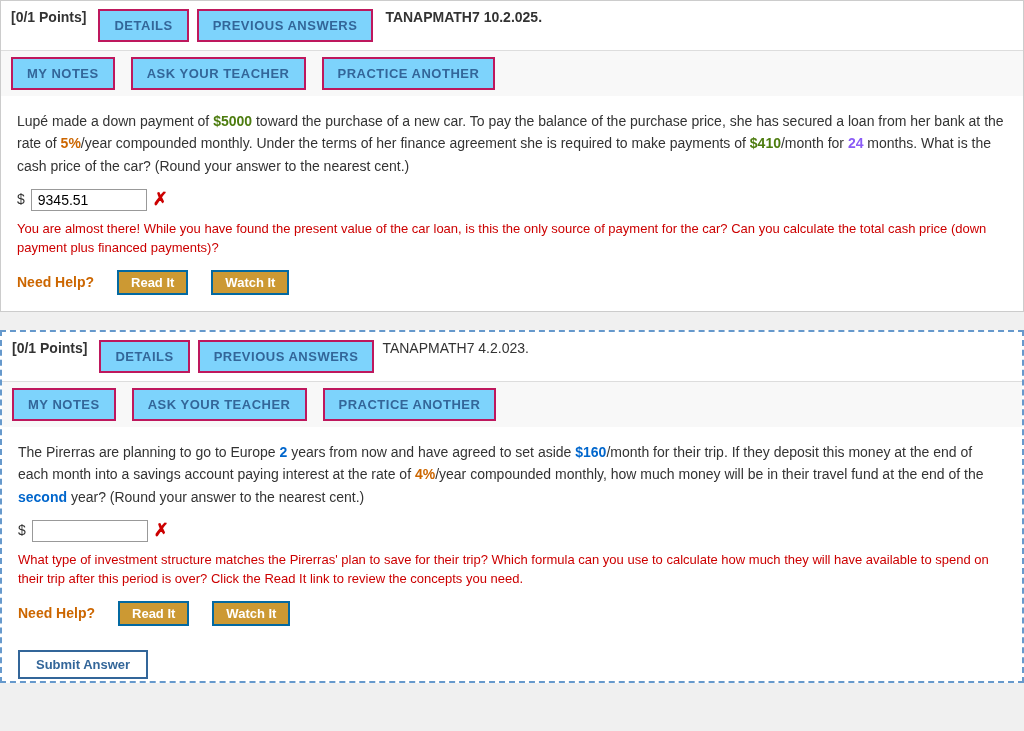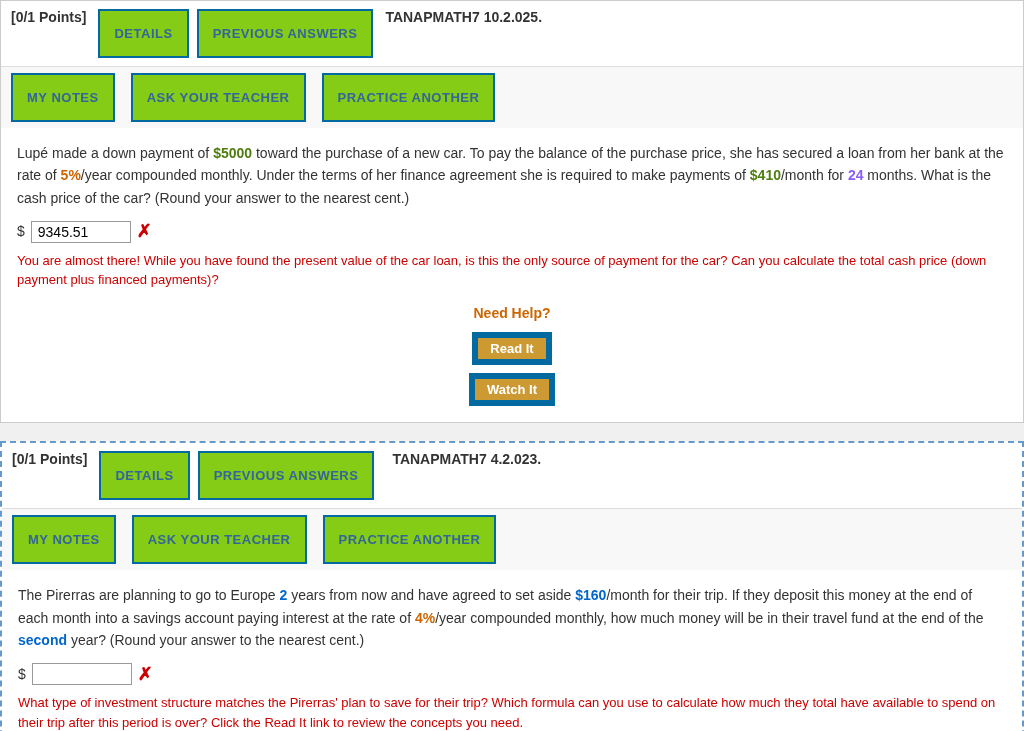--- a/index.html
+++ b/index.html
@@ -23,24 +23,24 @@
       padding: 8px 10px;
       gap: 8px;
       flex-wrap: wrap;
     }
     .points-label {
       font-weight: bold;
       font-size: 14px;
       margin-right: 4px;
     }
     .btn {
-      border: 2px solid #0369a1;
-      background: #84cc16;
+      border: 2px solid #be185d;
+      background: #7dd3fc;
       color: #336699;
-      padding: 15px 14px;
+      padding: 7px 14px;
       font-size: 13px;
       font-weight: bold;
       cursor: pointer;
       letter-spacing: 0.5px;
     }
     .toolbar {
       display: flex;
       align-items: center;
       padding: 6px 10px;
       gap: 16px;
@@ -58,51 +58,50 @@
     .answer-row {
       display: flex;
       align-items: center;
       margin-top: 8px;
       gap: 6px;
     }
     .dollar-sign { font-size: 14px; }
     .answer-input {
       border: 1px solid #999;
       padding: 2px 6px;
-      width: 100px;
+      width: 116px;
       font-size: 14px;
     }
     .x-mark {
       color: #cc0000;
       font-size: 18px;
       font-weight: bold;
     }
     .error-msg {
       color: #cc0000;
       font-size: 13px;
       margin-top: 5px;
       line-height: 1.5;
     }
     .need-help-row {
       display: flex;
       align-items: center;
       margin-top: 12px;
-      gap: 8px;
+      gap: 23px;
       margin-bottom: 6px;
-      flex-direction: column;
     }
     .need-help-label {
       color: #cc6600;
       font-weight: bold;
       font-size: 14px;
     }
     .help-btn {
       background: #cc9933;
       color: #fff;
-      border: 6px solid #0369a1;
+      border: 2px solid #0369a1;
       padding: 3px 12px;
       font-size: 13px;
       cursor: pointer;
       font-weight: bold;
     }
     .submit-btn {
       background: #fff;
       border: 2px solid #336699;
       color: #336699;
       padding: 5px 16px;
@@ -143,37 +142,37 @@
       <button class="help-btn">Watch It</button>
     </div>
   </div>
 </div>
 
 <div class="question-block dashed">
   <div class="top-bar">
     <span class="points-label">[0/1 Points]</span>
     <button class="btn">DETAILS</button>
     <button class="btn">PREVIOUS ANSWERS</button>
-    <span style="font-weight:bold; font-size:14px; margin-left:10px;">TANAPMATH7 4.2.023.</span>
+    <span style="font-weight:normal; font-size:14px; margin-left:0;">TANAPMATH7 4.2.023.</span>
   </div>
   <div class="toolbar">
     <button class="btn">MY NOTES</button>
     <button class="btn">ASK YOUR TEACHER</button>
     <button class="btn">PRACTICE ANOTHER</button>
   </div>
   <div class="content-area">
     <p>
       <span>The Pirerras are planning to go to Europe </span><span class="highlight-blue">2</span><span> years from now and have agreed to set aside </span><span class="highlight-blue">$160</span><span>/month for their trip. If they deposit this money at the end of each month into a savings account paying interest at the rate of </span><span class="highlight-rate">4%</span><span>/year compounded monthly, how much money will be in their travel fund at the end of the </span><span class="highlight-blue">second</span><span> year? (Round your answer to the nearest cent.)</span>
     </p>
     <div class="answer-row">
       <span class="dollar-sign">$</span>
       <input class="answer-input" type="text" value="" style="">
       <span class="x-mark">✗</span>
     </div>
-    <p class="error-msg">What type of investment structure matches the Pirerras' plan to save for their trip? Which formula can you use to calculate how much they total have available to spend on their trip after this period is over? Click the Read It link to review the concepts you need.</p>
+    <p class="error-msg">What type of investment structure matches the Pirerras' plan to save for their trip? Which formula can you use to calculate how much they will have available to spend on their trip after this period is over? Click the Read It link to review the concepts you need.</p>
     <div class="need-help-row">
       <span class="need-help-label">Need Help?</span>
       <button class="help-btn">Read It</button>
       <button class="help-btn">Watch It</button>
     </div>
   </div>
   <button class="submit-btn">Submit Answer</button>
 </div>
 
 </body></html>

